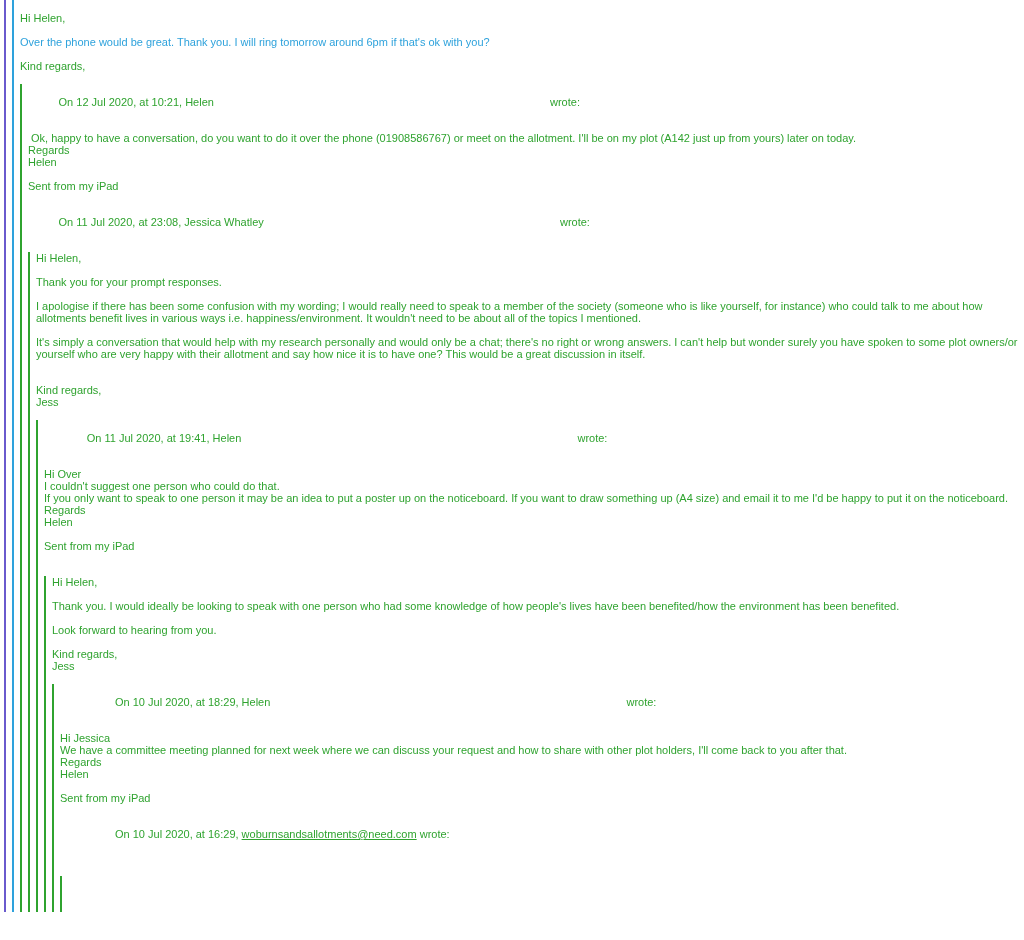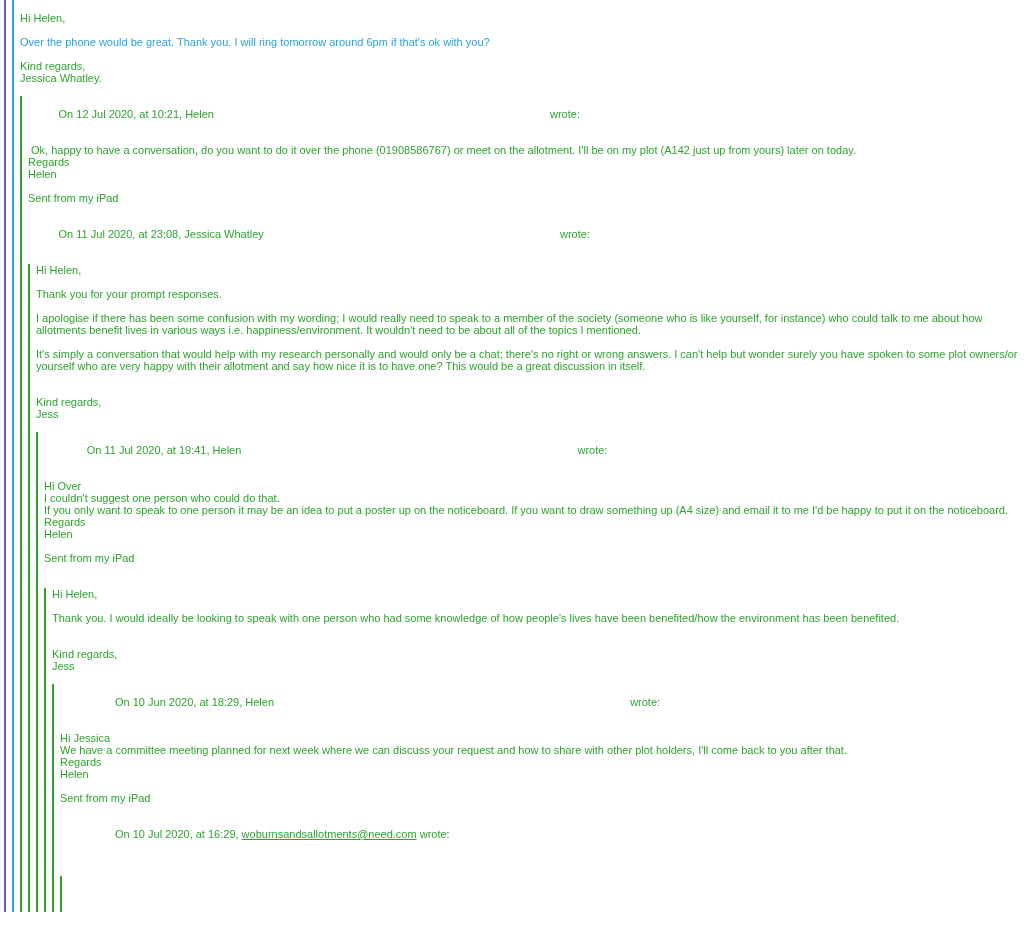--- a/index.html
+++ b/index.html
@@ -33,21 +33,20 @@
 <div class="page">
   <blockquote class="bq purple">
     <blockquote class="bq lblue">
 
       <div class="msg-top">
         <div class="ln">Hi Helen,</div>
         <div class="ln"></div>
         <div class="ln blue">Over the phone would be great. Thank you. I will ring tomorrow around 6pm if that's ok with you?</div>
         <div class="ln"></div>
         <div class="ln">Kind regards,</div>
-        <div class="ln">Jessica Whatley.</div>
         <div class="ln"></div>
       </div>
 
       <blockquote class="bq">
         <div class="ln">
           <span>On 12 Jul 2020, at 10:21, Helen </span><span class="gap" style="width: 330px;"></span><span> wrote:</span>
         </div>
         <div class="ln"></div>
         <div>
             <div class="ln"> Ok, happy to have a conversation, do you want to do it over the phone (01908586767) or meet on the allotment. I'll be on my plot (A142 just up from yours) later on today.</div>
@@ -94,29 +93,30 @@
               </div>
             <div class="ln"></div>
             <div class="ln"></div>
 
             <blockquote class="bq">
               <div>
                   <div class="ln">Hi Helen,</div>
                   <div class="ln"></div>
                   <div class="ln">Thank you. I would ideally be looking to speak with one person who had some knowledge of how people's lives have been benefited/how the environment has been benefited.</div>
                   <div class="ln"></div>
+                  <div class="ln">Look forward to hearing from you.</div>
                   <div class="ln"></div>
                   <div class="ln">Kind regards,</div>
                   <div class="ln">Jess</div>
                 </div>
               <div class="ln"></div>
 
               <blockquote class="bq">
                 <div class="ln">
-                  <span>On 10 Jun 2020, at 18:29, Helen </span><span class="gap" style="width: 350px;"></span><span> wrote:</span>
+                  <span>On 10 Jul 2020, at 18:29, Helen </span><span class="gap" style="width: 350px;"></span><span> wrote:</span>
                 </div>
                 <div class="ln"></div>
                 <div>
                     <div class="ln">Hi Jessica</div>
                     <div class="ln">We have a committee meeting planned for next week where we can discuss your request and how to share with other plot holders, I'll come back to you after that.</div>
                     <div class="ln">Regards</div>
                     <div class="ln">Helen</div>
                     <div class="ln"></div>
                     <div class="ln">Sent from my iPad</div>
                   </div>

